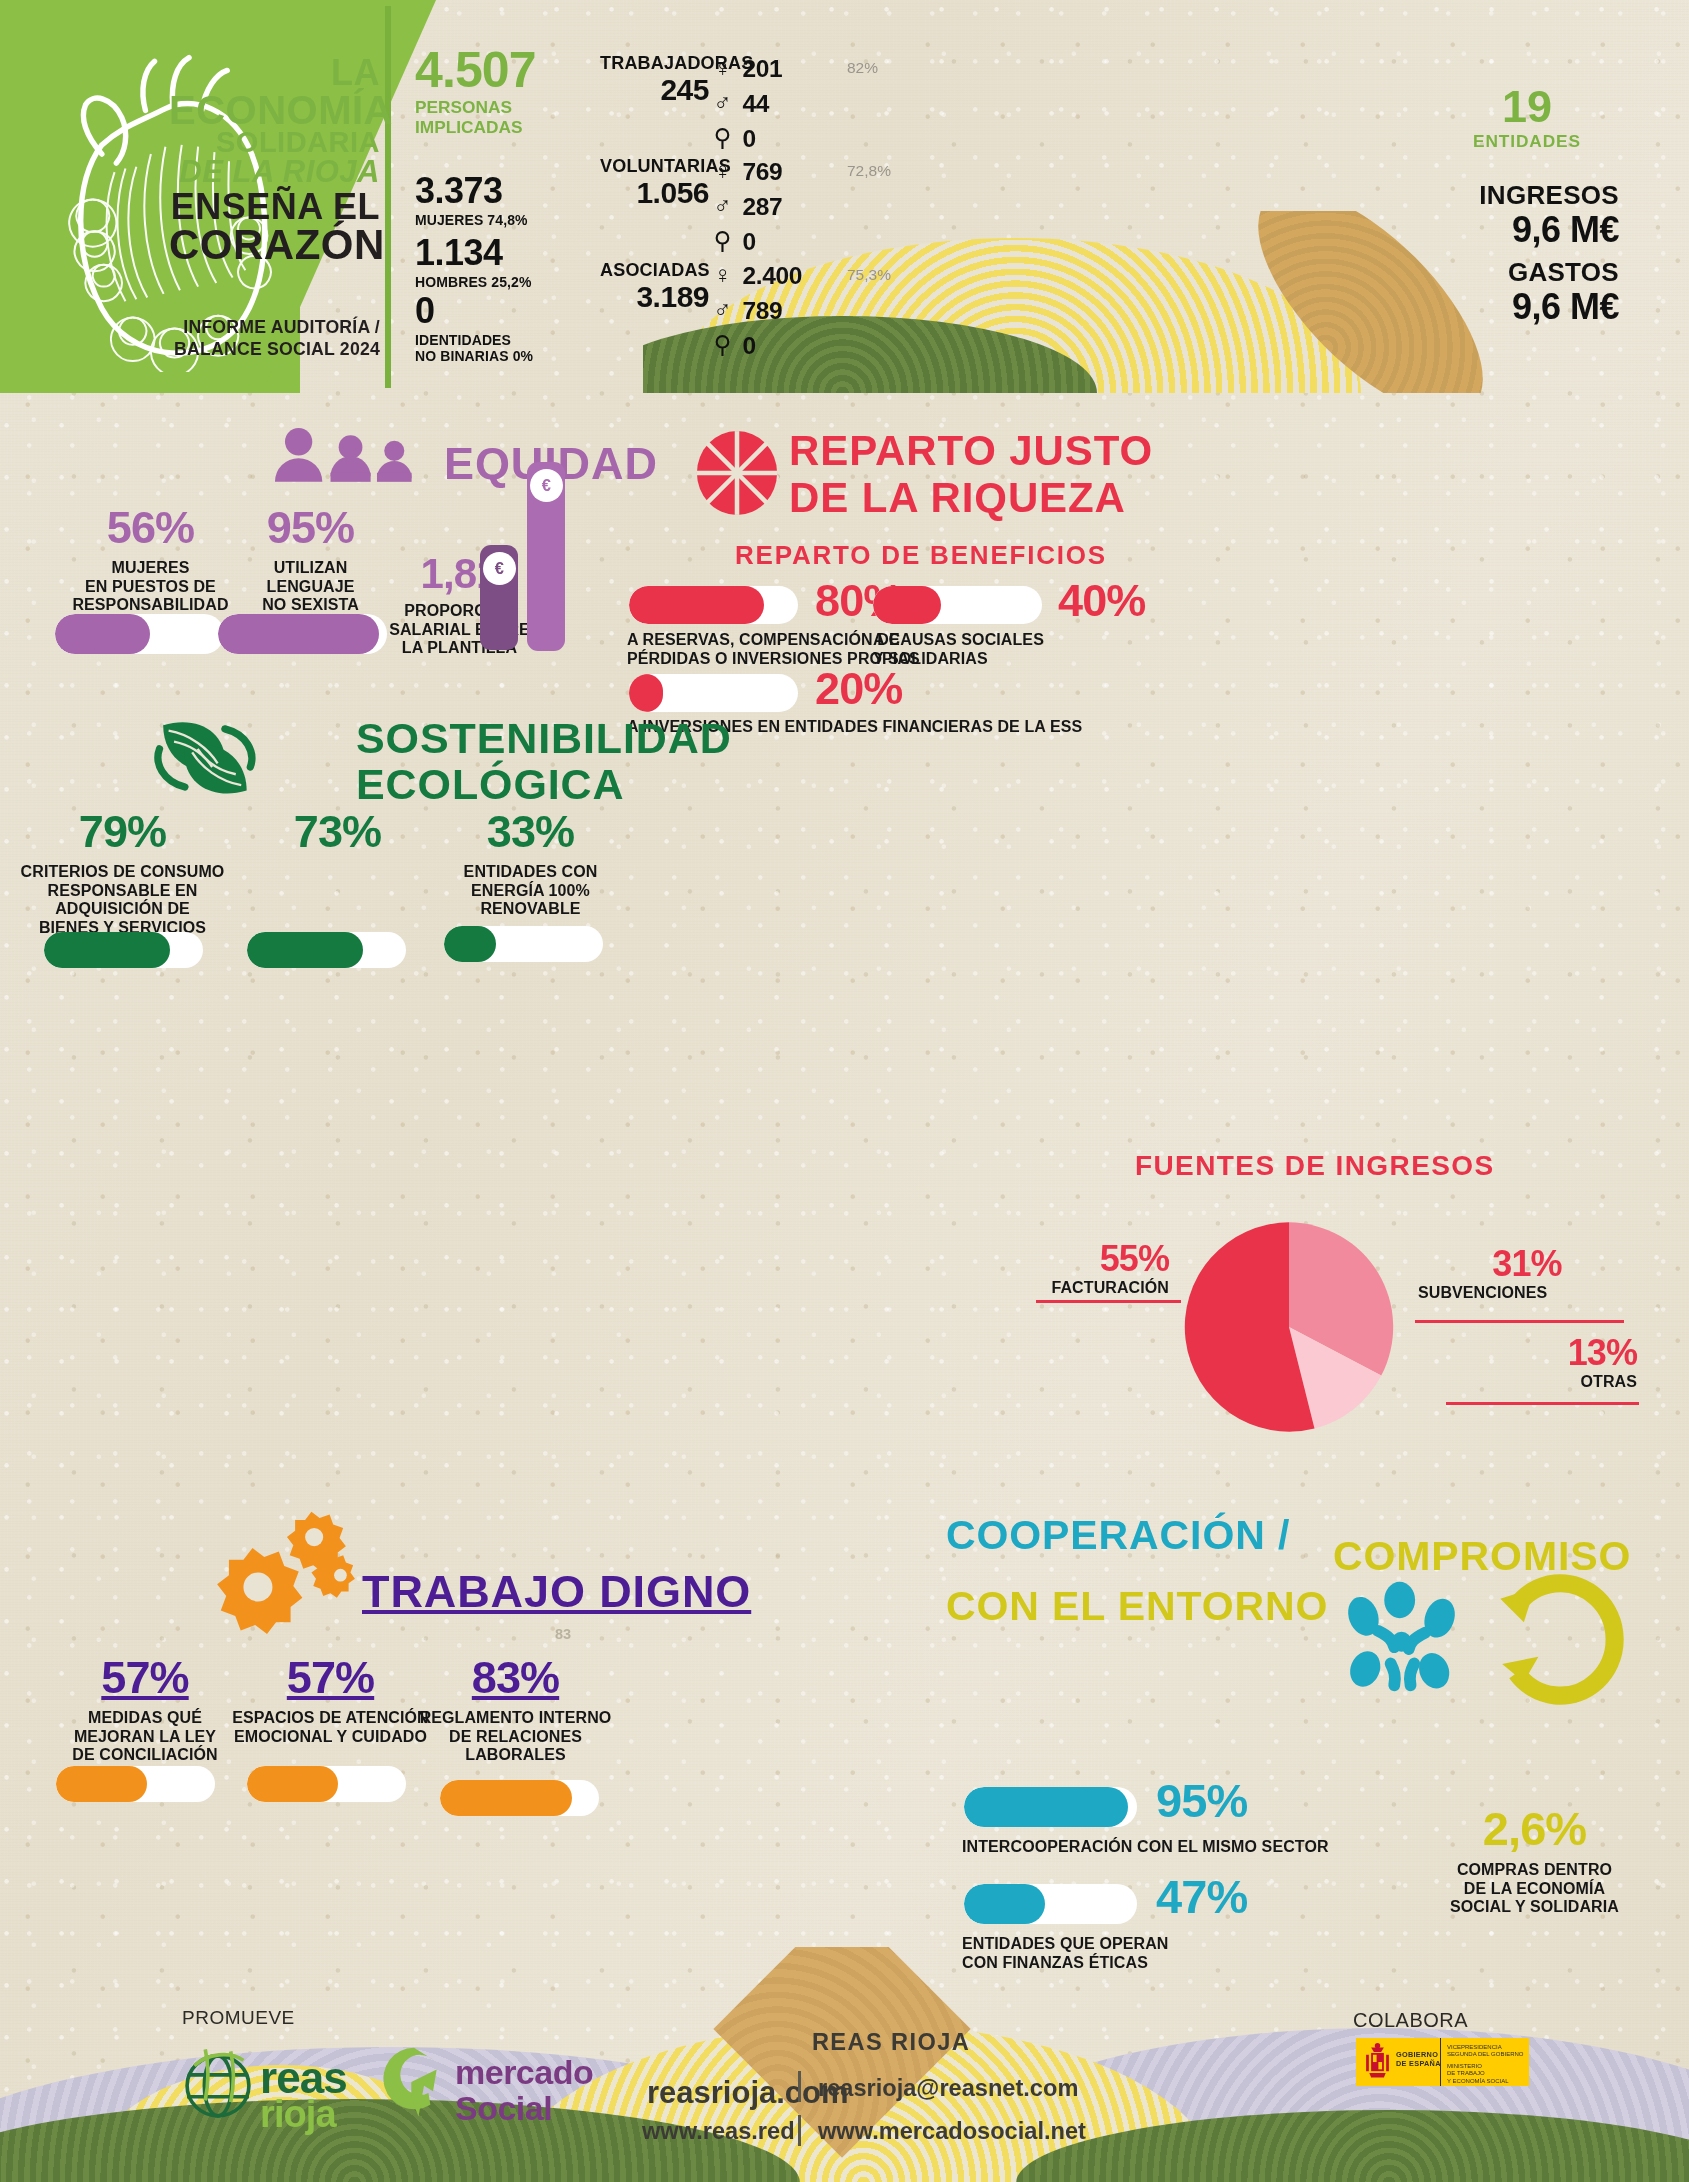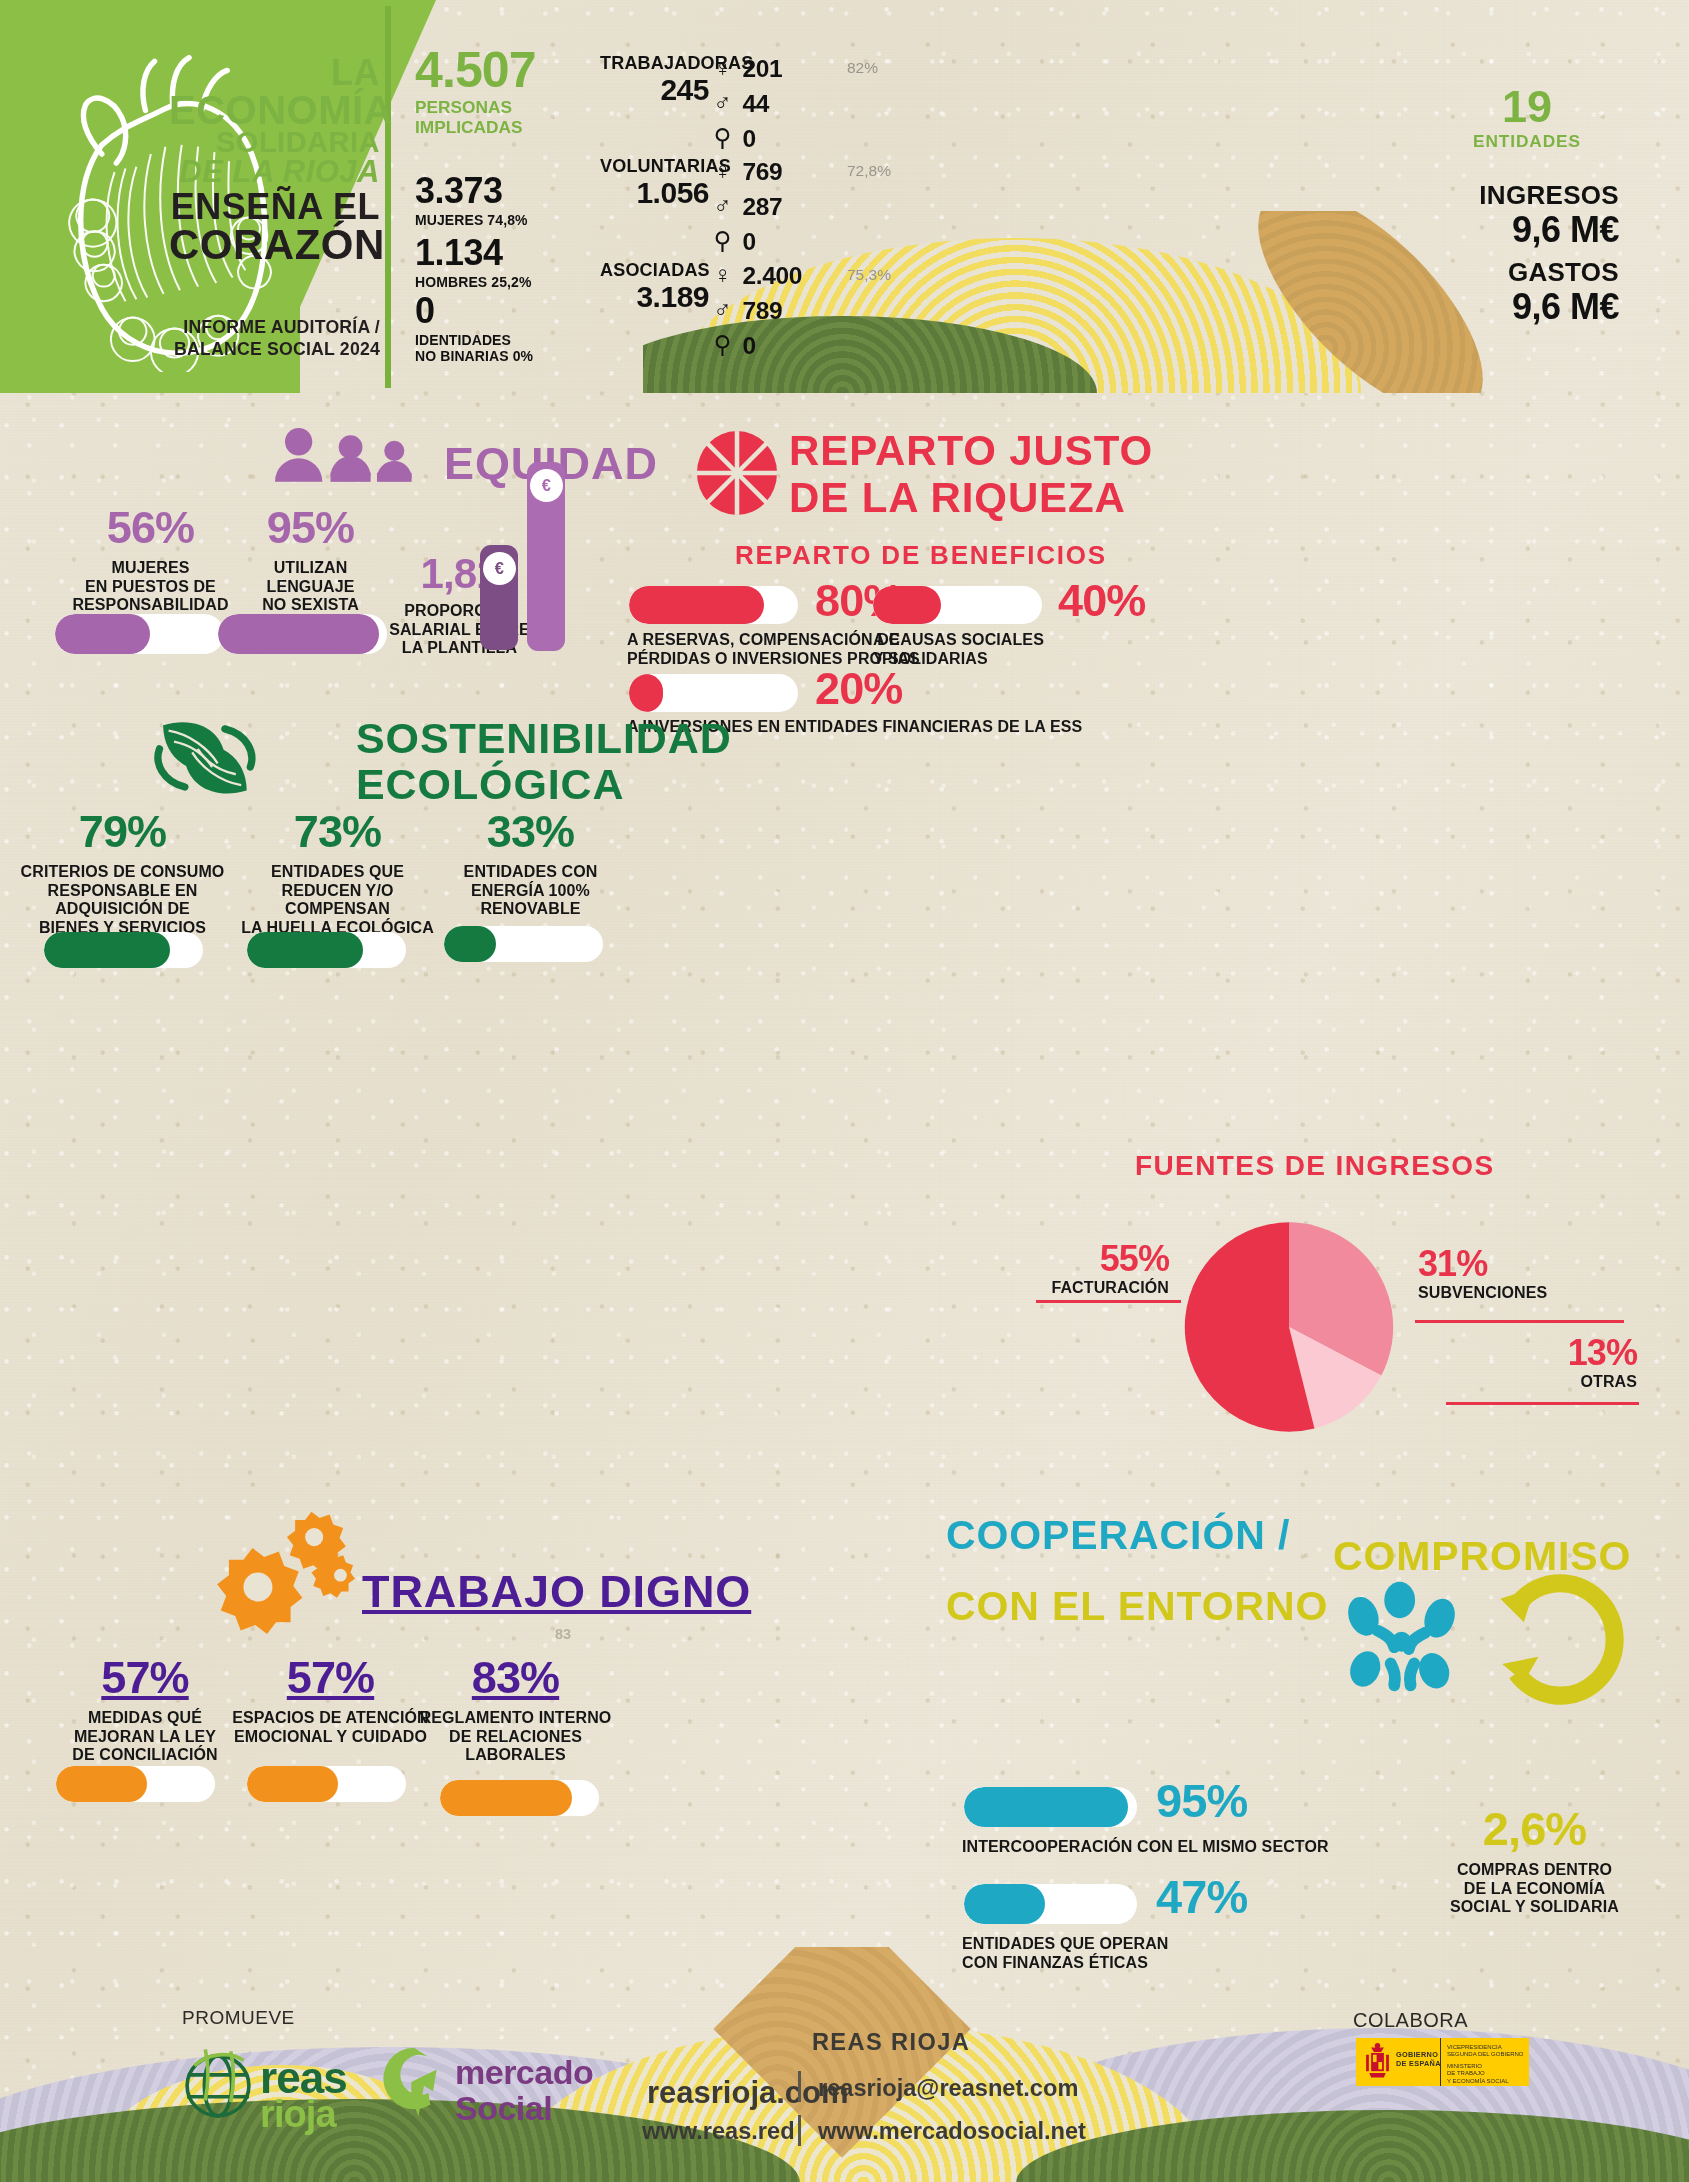--- a/index.html
+++ b/index.html
@@ -363,21 +363,20 @@
 <div style="position:absolute;left:18px;top:809px;width:209px;text-align:center;">
   <div class="pct so-green" style="font-size:45px;">79%</div>
   <div class="cap nl" style="margin-top:9px;">CRITERIOS DE CONSUMO<br>RESPONSABLE EN<br>ADQUISICIÓN DE<br>BIENES Y SERVICIOS</div>
 </div>
 <div class="bar" style="position:absolute;left:44px;top:932px;width:159px;height:36px;">
   <i style="width:79%;background:#147a3f;"></i>
 </div>
 
 <div style="position:absolute;left:235px;top:809px;width:205px;text-align:center;">
   <div class="pct so-green" style="font-size:45px;">73%</div>
-  <div class="cap nl" style="margin-top:9px;">ENTIDADES QUE<br>REDUCEN Y/O COMPENSAN<br>LA HUELLA ECOLÓGICA</div>
 </div>
 <div class="bar" style="position:absolute;left:247px;top:932px;width:159px;height:36px;">
   <i style="width:73%;background:#147a3f;"></i>
 </div>
 
 <div style="position:absolute;left:435px;top:809px;width:191px;text-align:center;">
   <div class="pct so-green" style="font-size:45px;">33%</div>
   <div class="cap nl" style="margin-top:9px;">ENTIDADES CON<br>ENERGÍA 100%<br>RENOVABLE</div>
 </div>
 <div class="bar" style="position:absolute;left:444px;top:926px;width:159px;height:36px;">
@@ -393,21 +392,21 @@
   <path d="M50,50 L61.7,96.6 A48,48 0 1 1 50,2 Z" fill="#e8334a"></path>
 </svg>
 
 <div style="position:absolute;left:1024px;top:1241px;width:145px;text-align:right;">
   <div class="pct rq-red" style="font-size:36px;">55%</div>
   <div class="cap" style="margin-top:1.8px;">FACTURACIÓN</div>
 </div>
 <div style="position:absolute;left:1036px;top:1300px;width:145px;height:2.7px;background:#e8334a;"></div>
 
 <div style="position:absolute;left:1418px;top:1246px;width:218px;text-align:left;">
-  <div class="pct rq-red" style="font-size:36px;">31%</div>
+  <div class="pct rq-red" style="font-size:36px;text-align:center;">31%</div>
   <div class="cap" style="margin-top:1.8px;">SUBVENCIONES</div>
 </div>
 <div style="position:absolute;left:1415px;top:1320px;width:209px;height:2.7px;background:#e8334a;"></div>
 
 <div style="position:absolute;left:1455px;top:1335px;width:182px;text-align:right;">
   <div class="pct rq-red" style="font-size:36px;">13%</div>
   <div class="cap" style="margin-top:1.8px;">OTRAS</div>
 </div>
 <div style="position:absolute;left:1446px;top:1402px;width:193px;height:2.7px;background:#e8334a;"></div>
 

